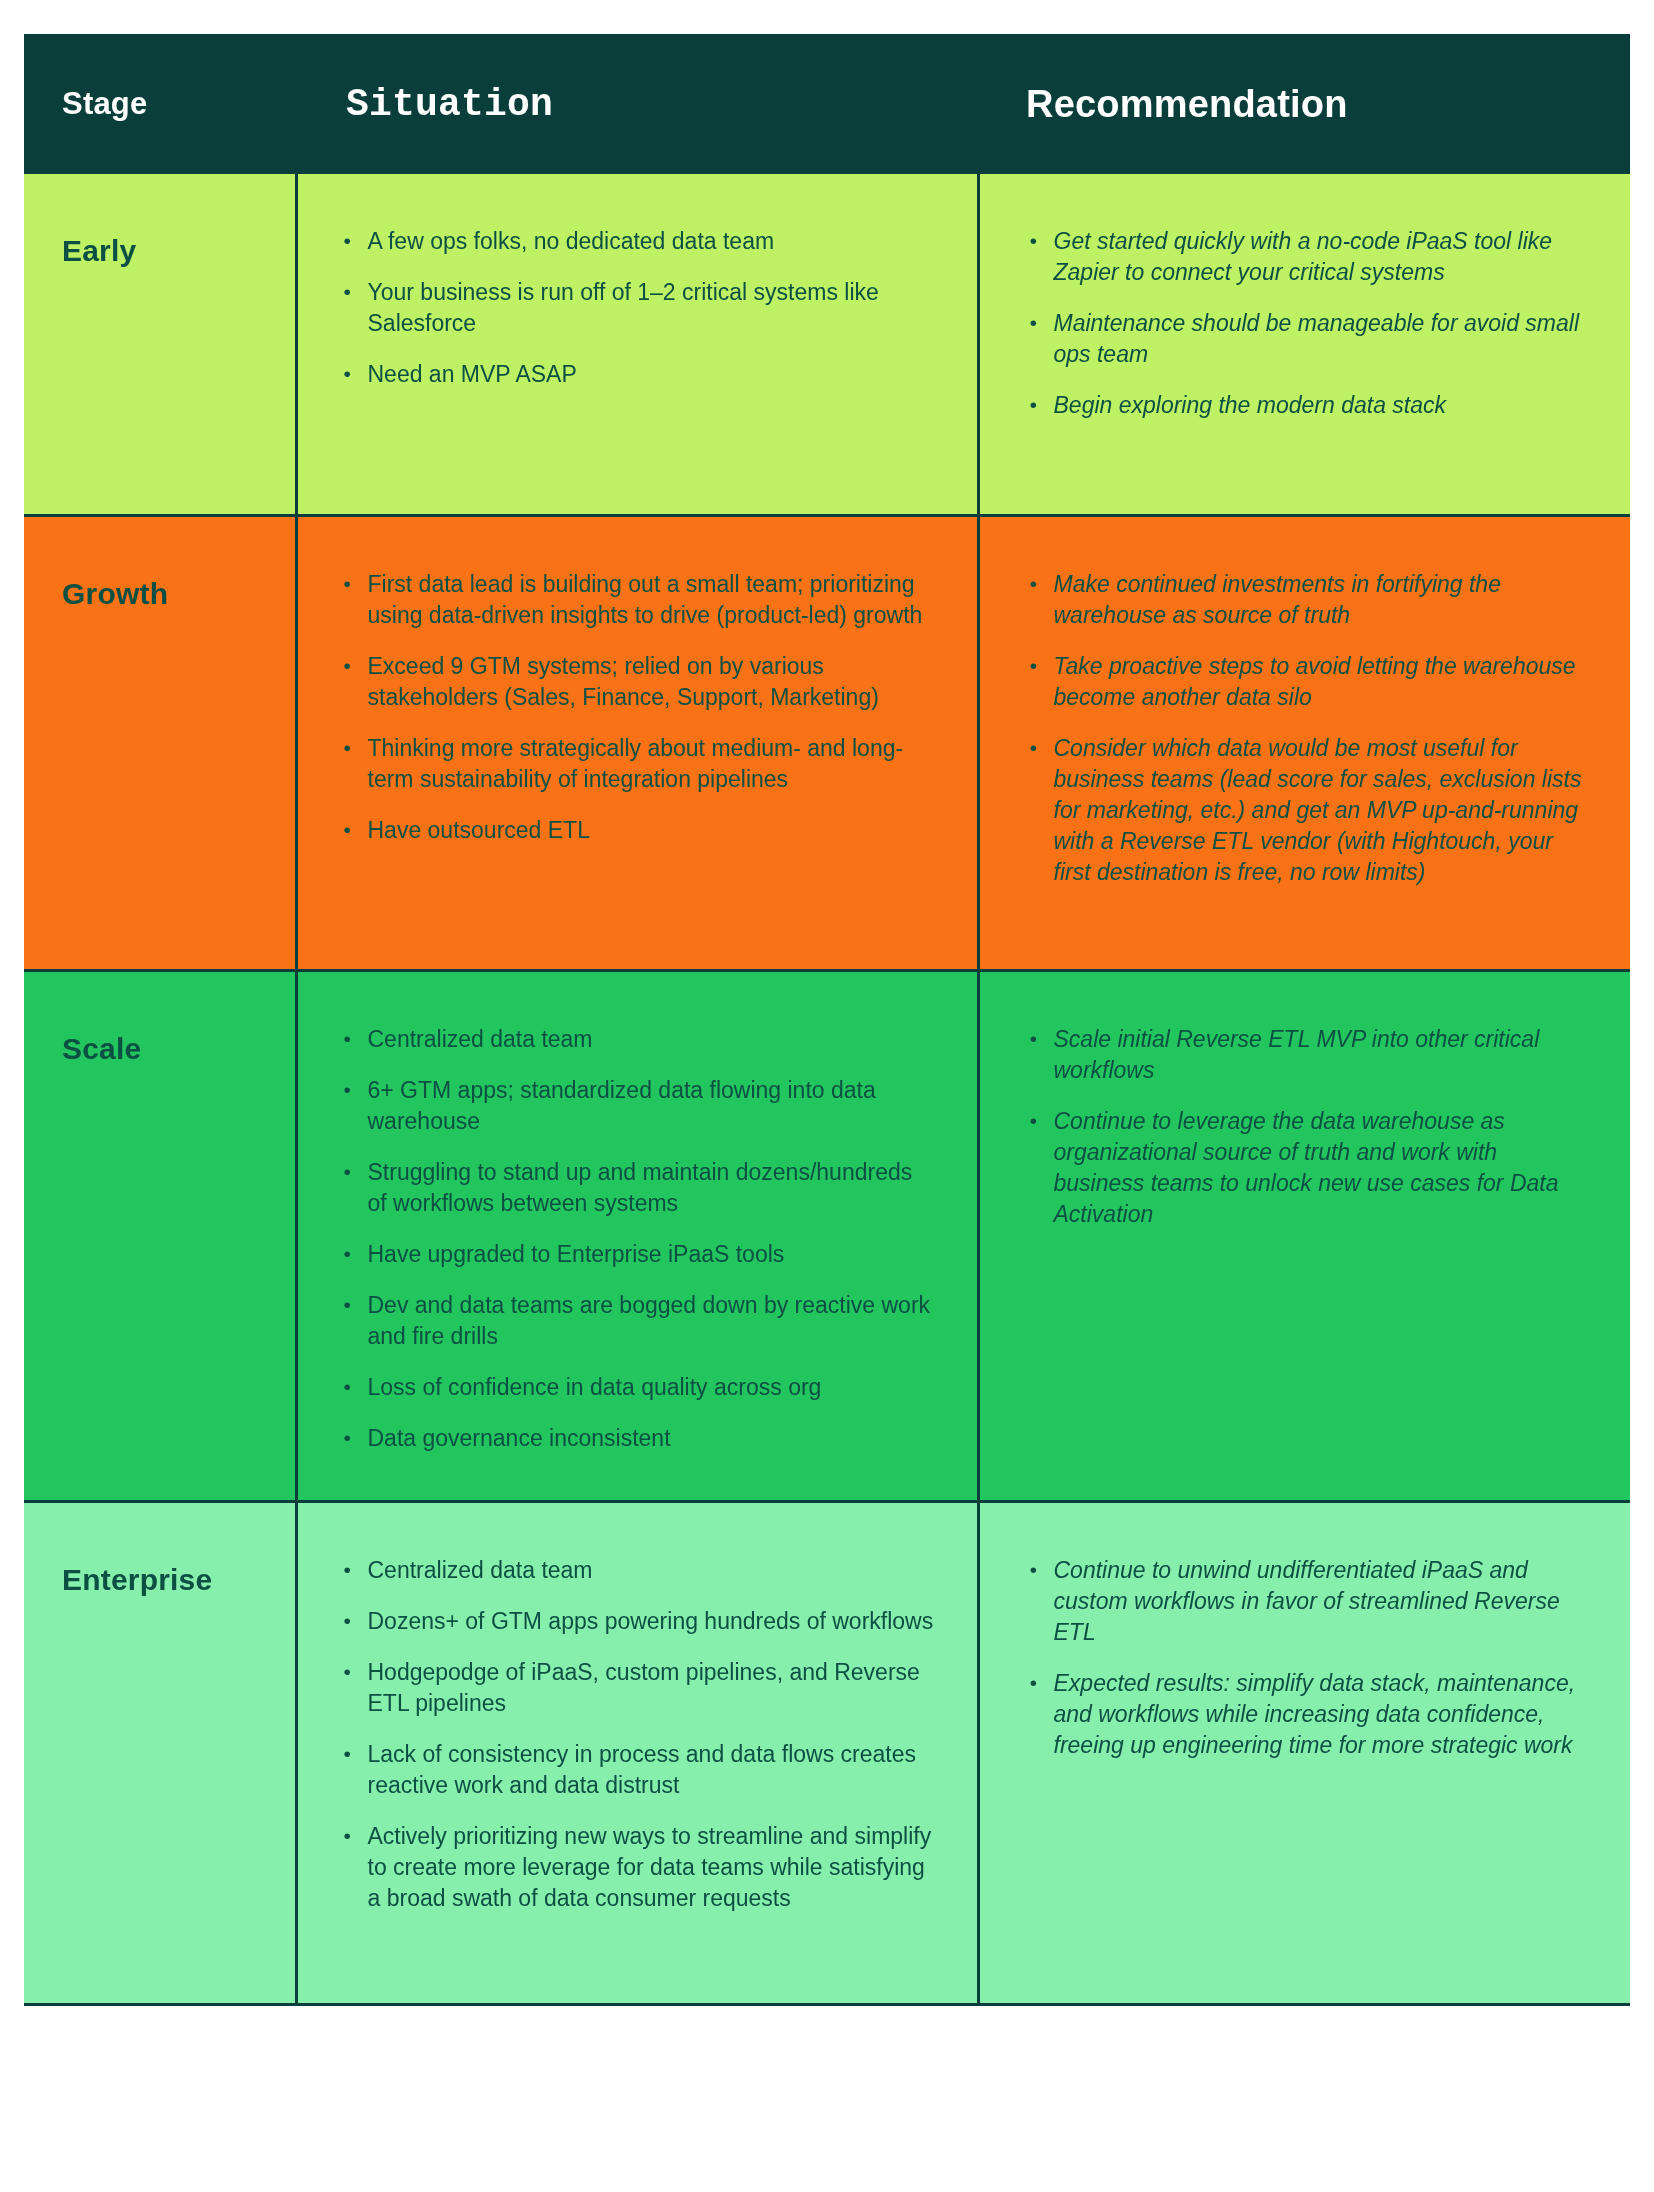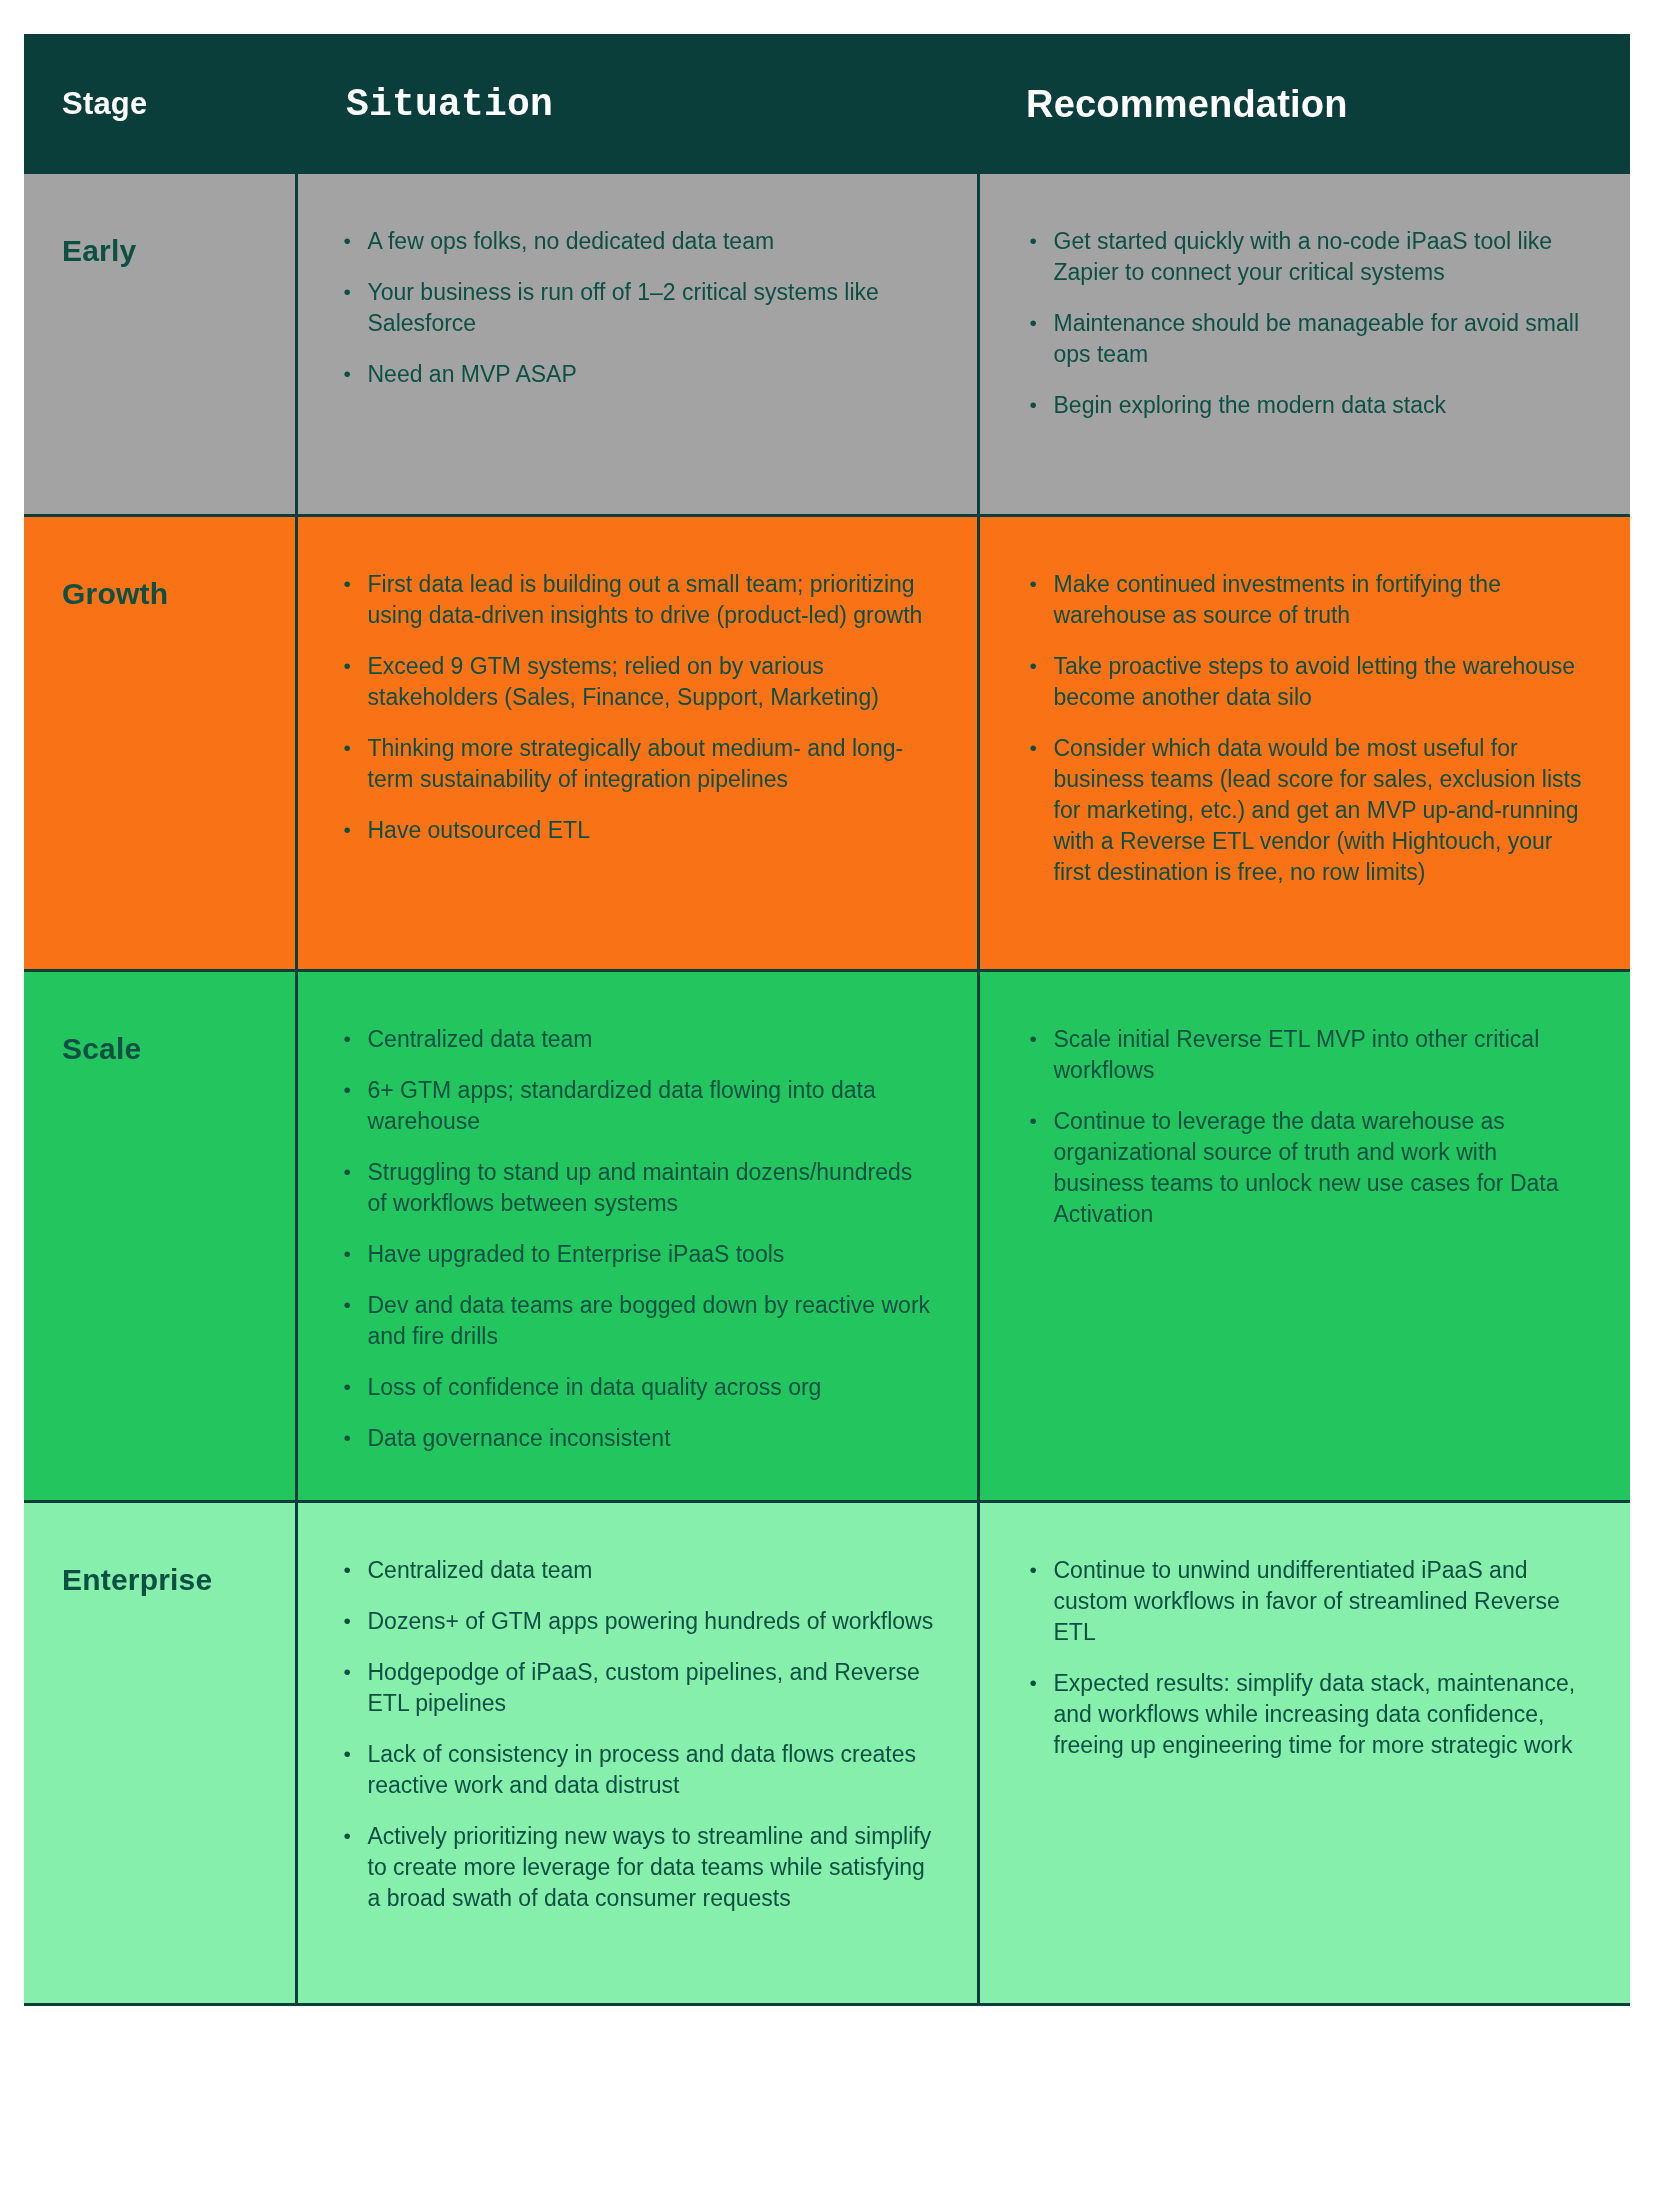--- a/index.html
+++ b/index.html
@@ -58,21 +58,21 @@
     padding-left: 48px;
     font-size: 38px;
     letter-spacing: 0.2px;
   }
 
   tbody td {
     vertical-align: top;
     border-bottom: 3px solid #093e3b;
     border-right: 3px solid #093e3b;
   }
-  tbody td:last-child { border-right: none; }
+  tbody td:last-child { border-right: none; font-style: italic; }
 
   .cell-stage {
     padding: 60px 0 40px 38px;
   }
   .stage-label {
     font-size: 30px;
     font-weight: 700;
     color: #0c4f43;
     letter-spacing: 0.2px;
   }
@@ -103,21 +103,21 @@
     content: "\2022";
     position: absolute;
     left: 6px;
     top: -1px;
     font-size: 21px;
     line-height: 31px;
     color: #0c4f43;
   }
 
   
-  .row-0 td { background: #a3a3a3; }
+  .row-0 td { background: #bef264; }
   .row-1 td { background: #f97316; }
   .row-2 td { background: #22c55e; }
   .row-3 td { background: #86efac; }
 
   
   .row-0 td { height: 240px; }
   .row-1 td { height: 352px; }
   .row-2 td { height: 390px; }
   .row-3 td { height: 400px; }
 </style>

